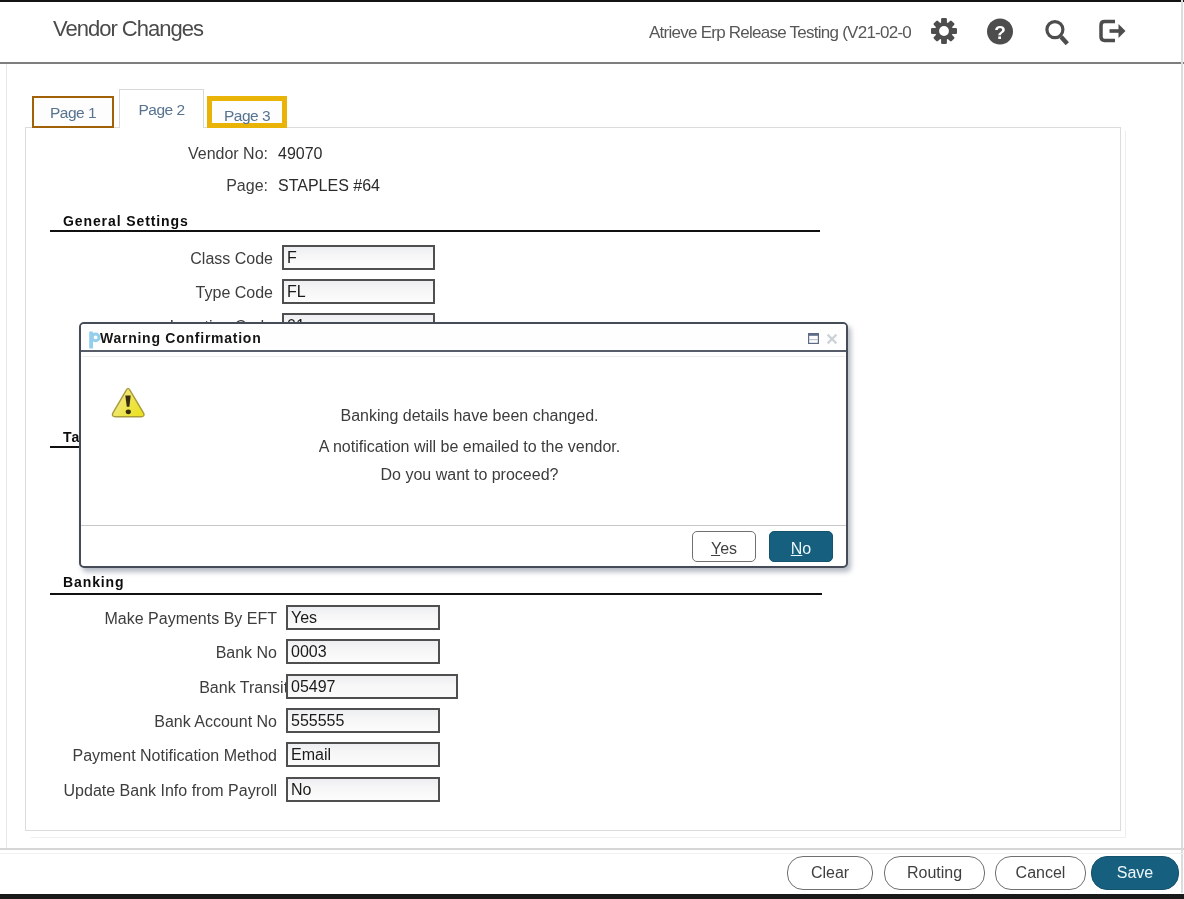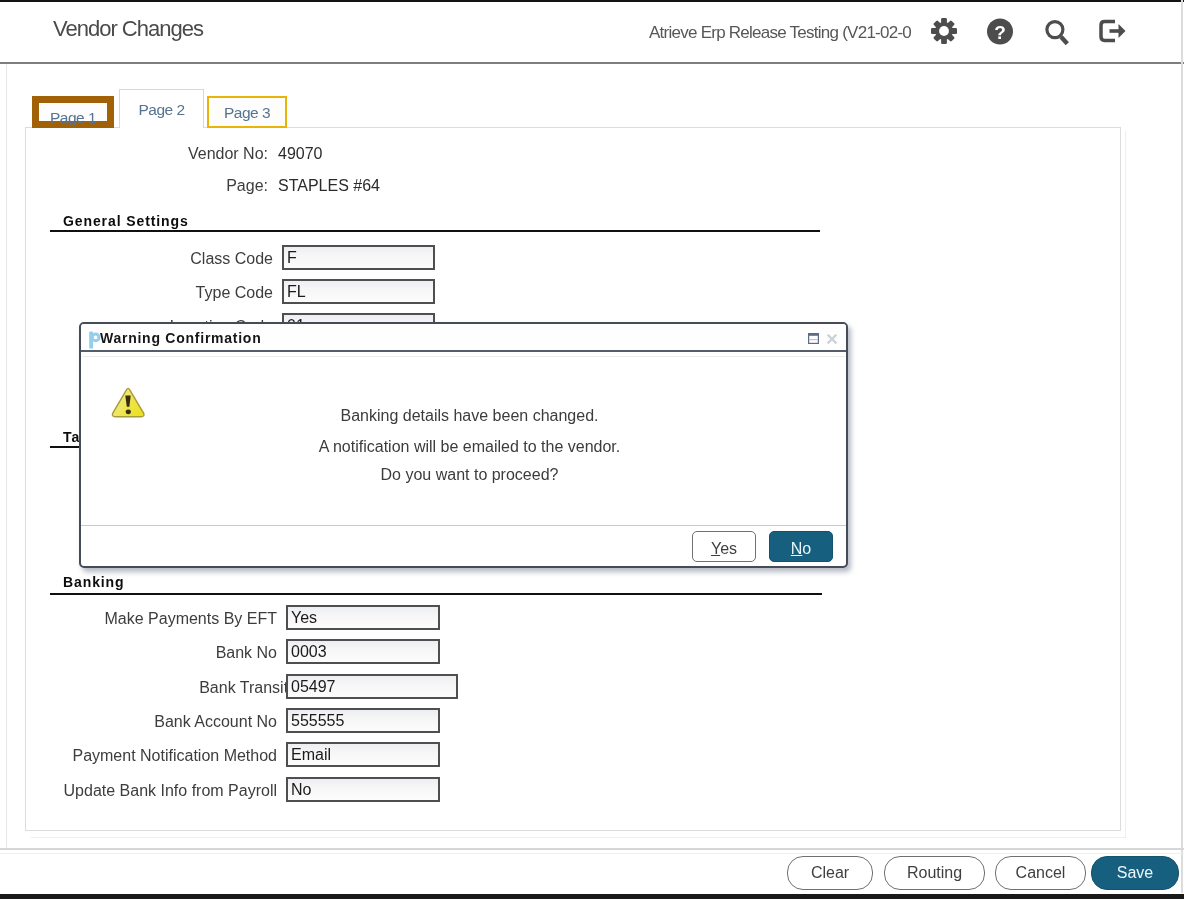--- a/index.html
+++ b/index.html
@@ -55,22 +55,22 @@
   <polygon points="22.5,7 29.5,14 22.5,21" fill="#4d4d4d"></polygon>
 </svg>
 
 <div class="abs" style="left:1181px;top:0;width:2px;height:893px;background:#dcdcdc;"></div>
 <div class="abs" style="left:6px;top:64px;width:1px;height:784px;background:#e6e6e6;"></div>
 
 <div class="abs" style="left:25px;top:127px;width:1096px;height:704px;border:1px solid #dcdcdc;background:#fff;"></div>
 <div class="abs" style="left:1125px;top:131px;width:1px;height:706px;background:#efefef;"></div>
 <div class="abs" style="left:31px;top:837px;width:1095px;height:1px;background:#efefef;"></div>
 
-<div class="abs" style="left:32px;top:96px;width:82px;height:32px;border:7px solid #a16207;background:#fdfdfd;color:#56738f;font-size:15.5px;letter-spacing:-0.5px;text-align:center;line-height:30px;">Page 1</div>
-<div class="abs" style="left:207px;top:96px;width:80px;height:32px;border:2px solid #eab308;background:#fdfdfd;color:#56738f;font-size:15.5px;letter-spacing:-0.5px;text-align:center;line-height:30px;">Page 3</div>
+<div class="abs" style="left:32px;top:96px;width:82px;height:32px;border:2px solid #a16207;background:#fdfdfd;color:#56738f;font-size:15.5px;letter-spacing:-0.5px;text-align:center;line-height:30px;">Page 1</div>
+<div class="abs" style="left:207px;top:96px;width:80px;height:32px;border:5px solid #eab308;background:#fdfdfd;color:#56738f;font-size:15.5px;letter-spacing:-0.5px;text-align:center;line-height:30px;">Page 3</div>
 <div class="abs" style="left:119px;top:89px;width:85px;height:39px;border:1px solid #d8d8d8;border-bottom:none;background:#fff;color:#56738f;font-size:15.5px;letter-spacing:-0.5px;text-align:center;line-height:39px;">Page 2</div>
 
 <div class="lbl" style="left:0;width:268px;top:145px;">Vendor No:</div>
 <div class="val" style="left:278px;top:145px;">49070</div>
 <div class="lbl" style="left:0;width:268px;top:177px;">Page:</div>
 <div class="val" style="left:278px;top:177px;">STAPLES #64</div>
 
 <div class="hdg" style="left:63px;top:213px;">General Settings</div>
 <div class="rule" style="left:50px;top:230px;width:770px;"></div>
 

